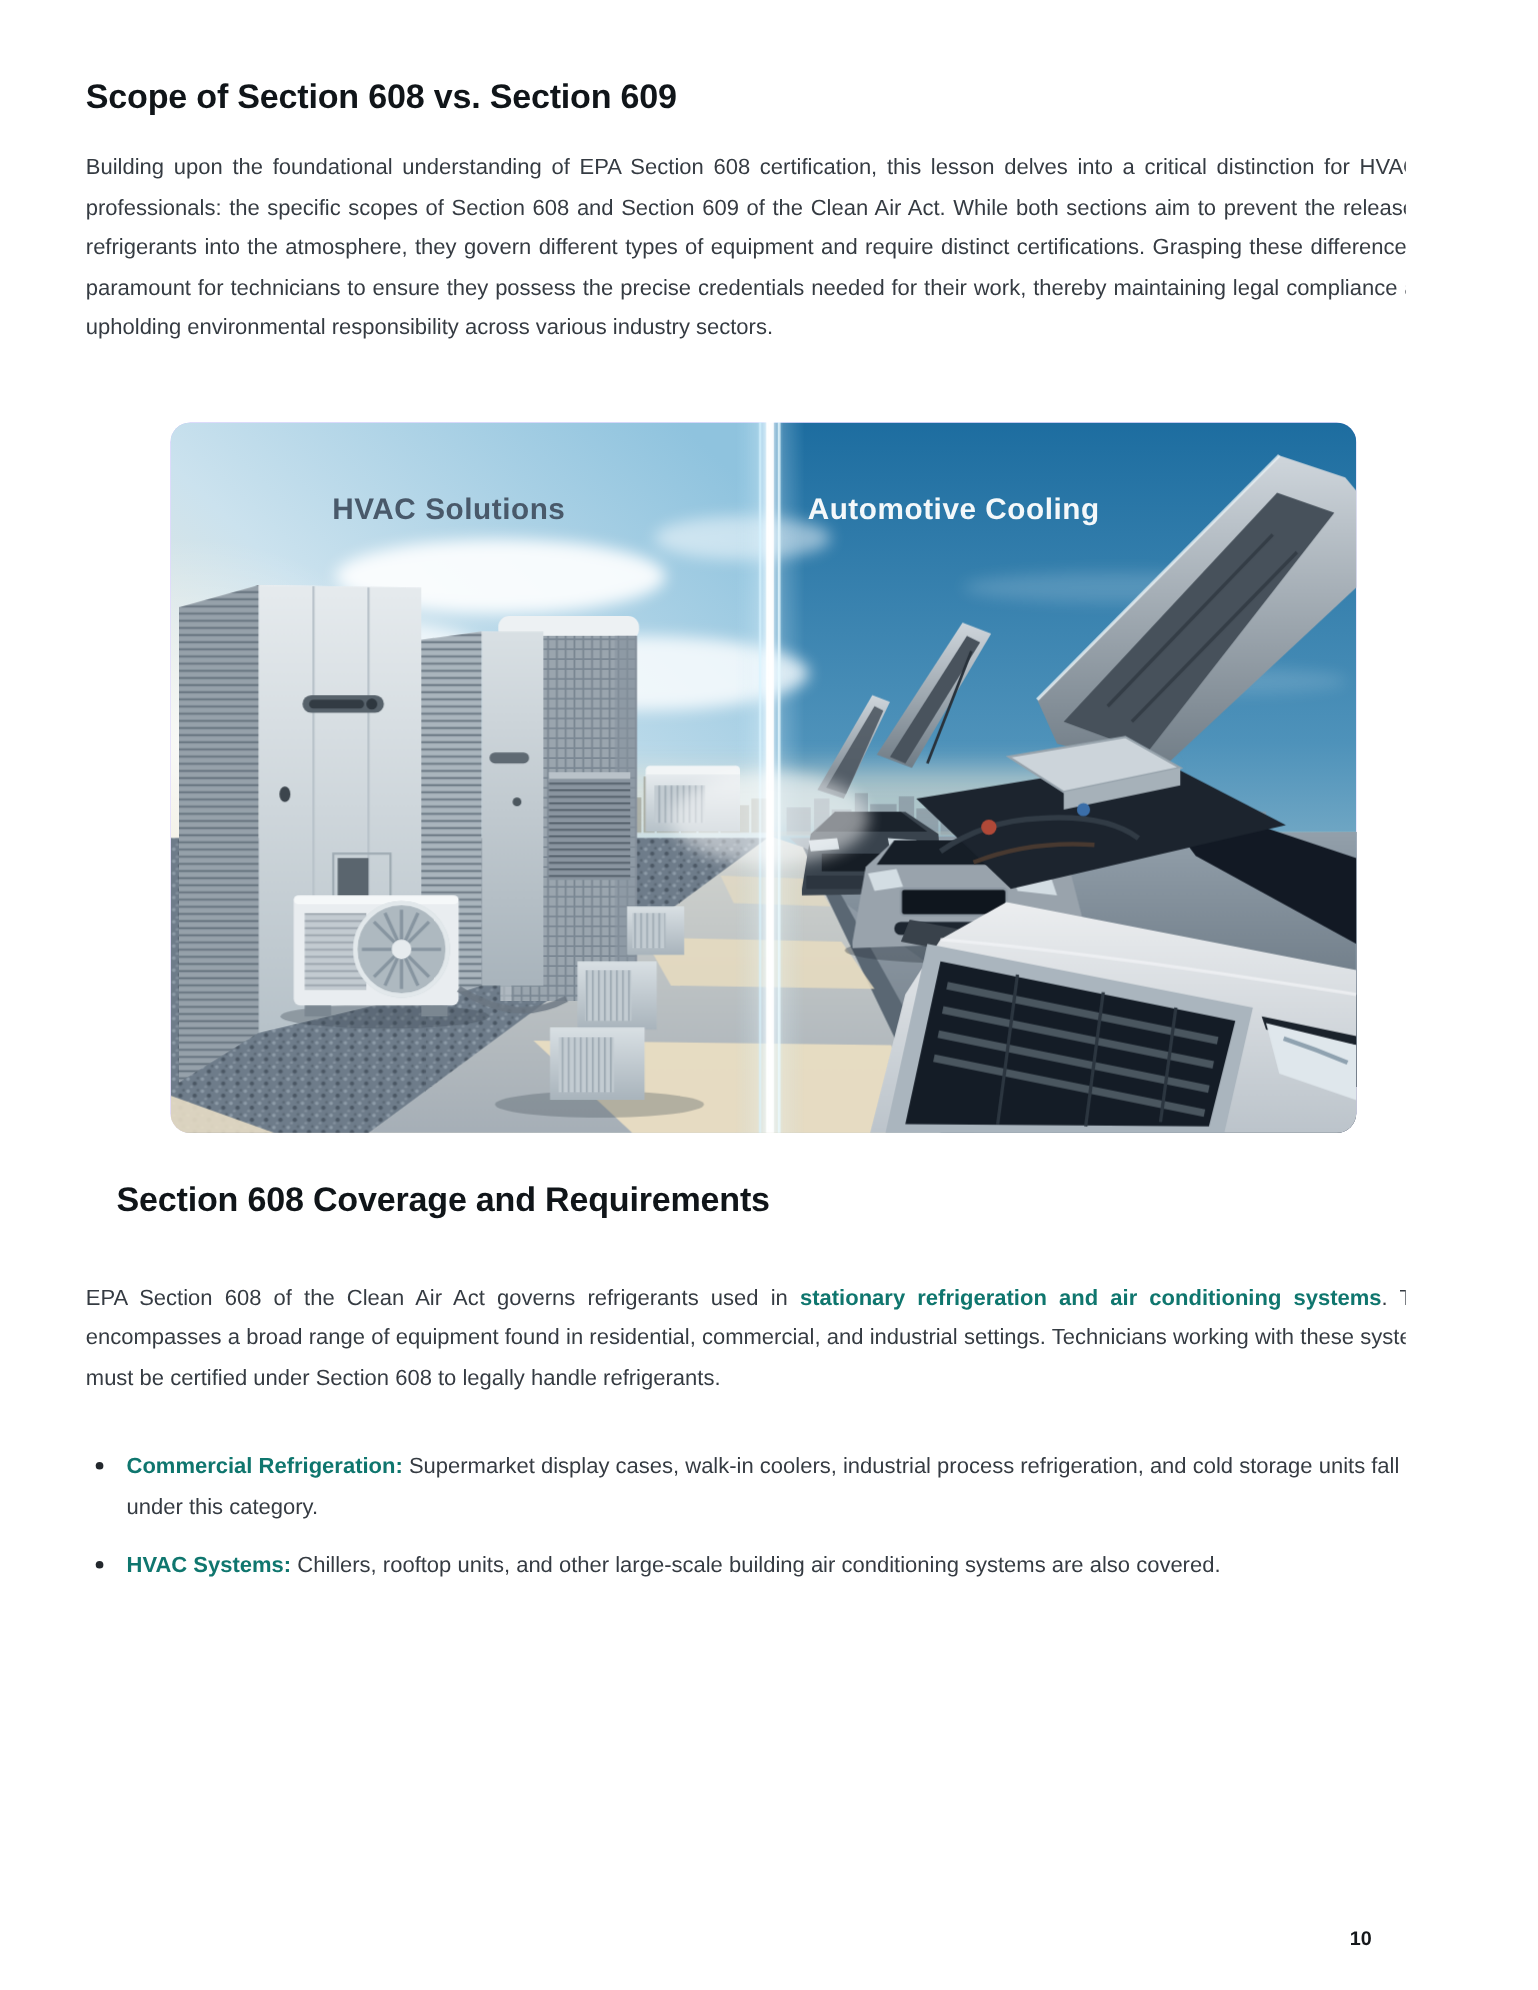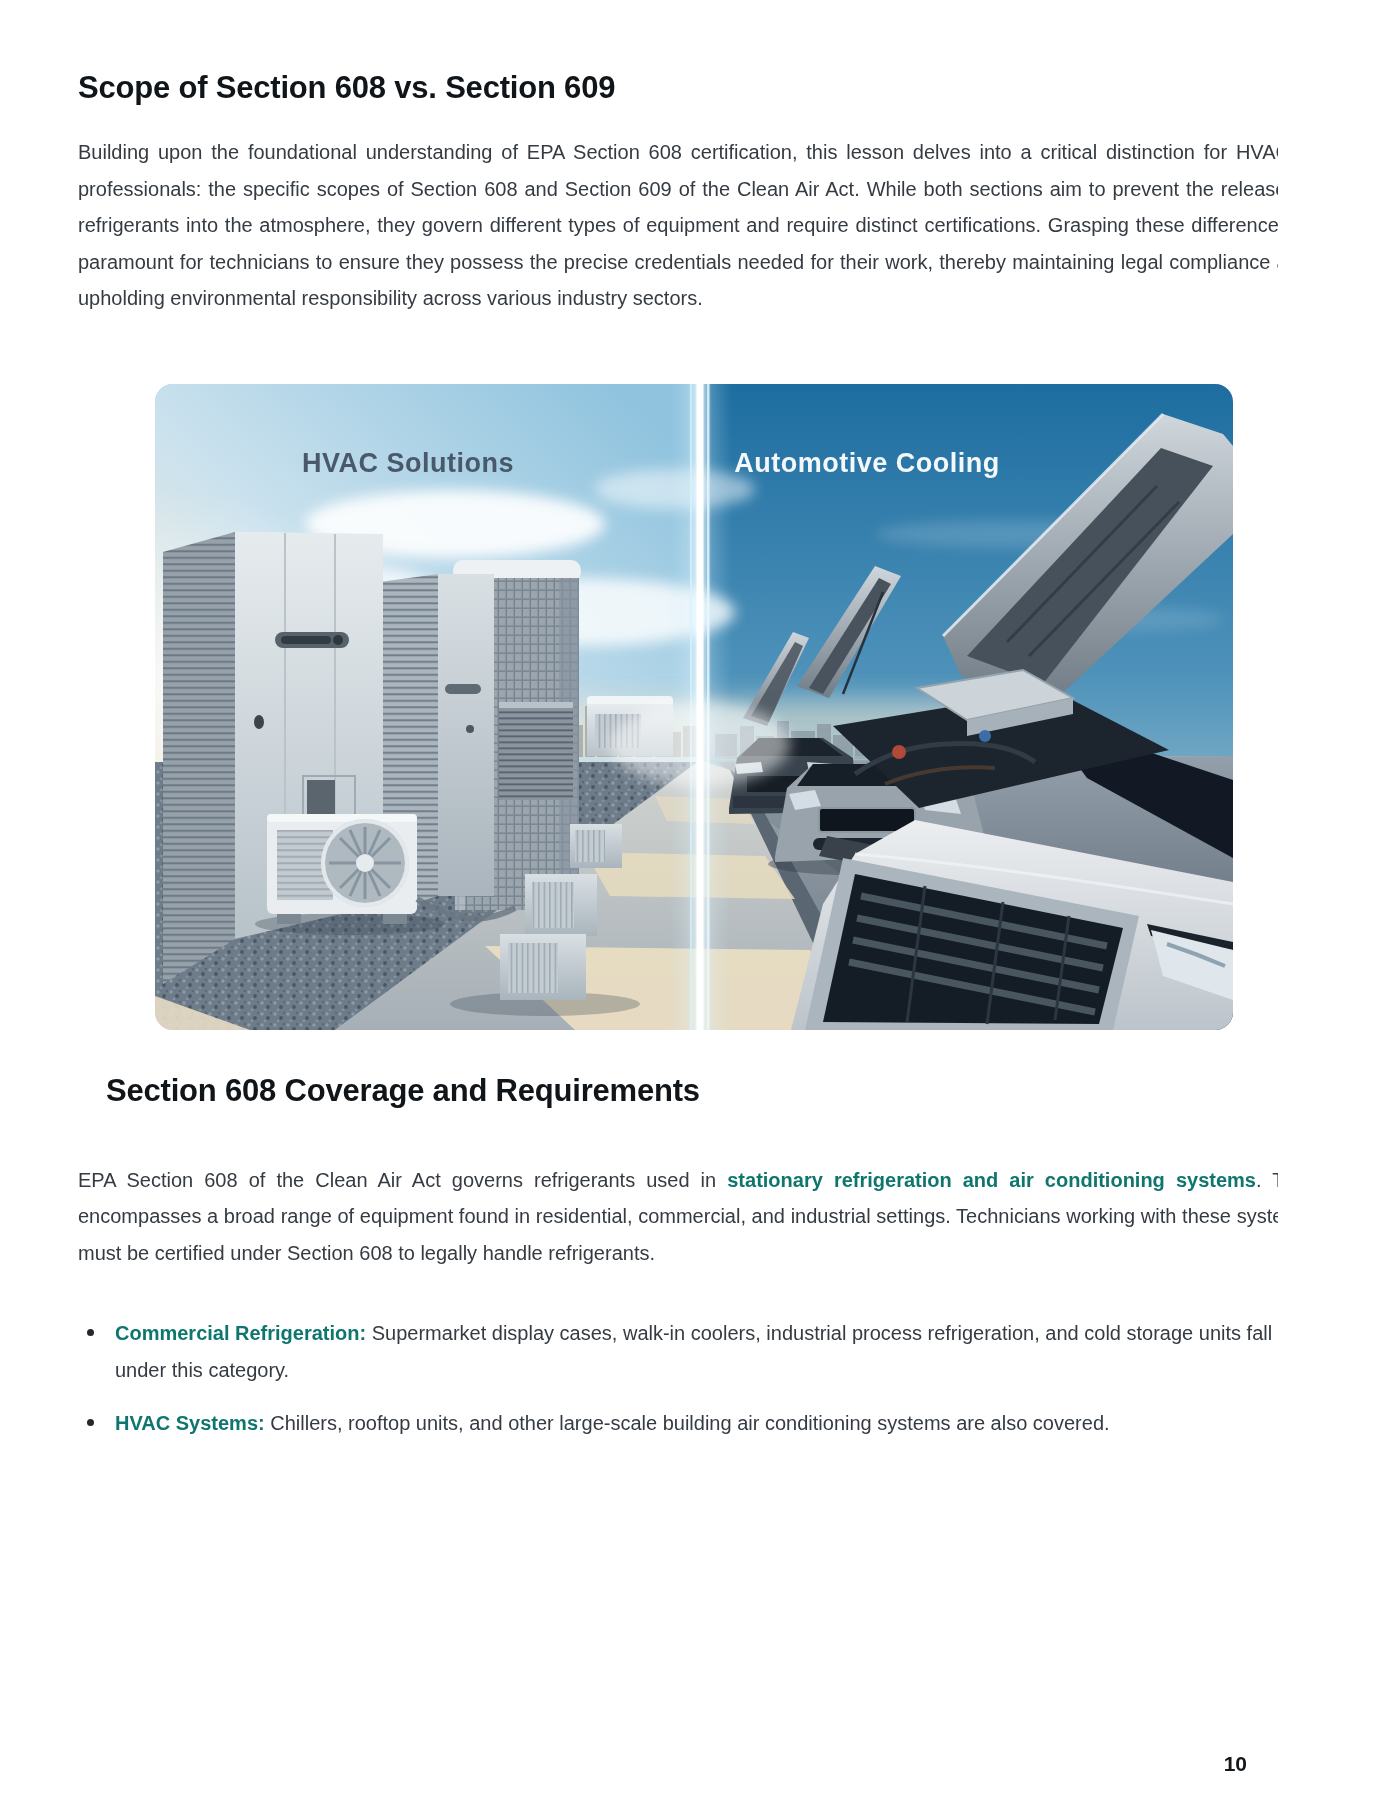--- a/index.html
+++ b/index.html
@@ -31,21 +31,21 @@
   .bullets li {
     position:relative; padding-left:37px; font-size:20px; line-height:36.5px;
     color:#353b42; text-align:left;
   }
   .bullets li + li { margin-top:17px; }
   .bullets li::before {
     content:""; position:absolute; left:9px; top:14px; width:7px; height:7px;
     border-radius:50%; background:#23282d;
   }
   .page-number {
-    position:absolute; right:31px; top:1752px; font-size:21px; font-weight:700;
+    position:absolute; right:31px; top:1752px; font-size:18px; font-weight:700;
     color:#15181b;
   }
 </style>
 </head>
 <body>
 
 <div class="page">
   <main class="content">
 
     <h1>Scope of Section 608 vs. Section 609</h1>

